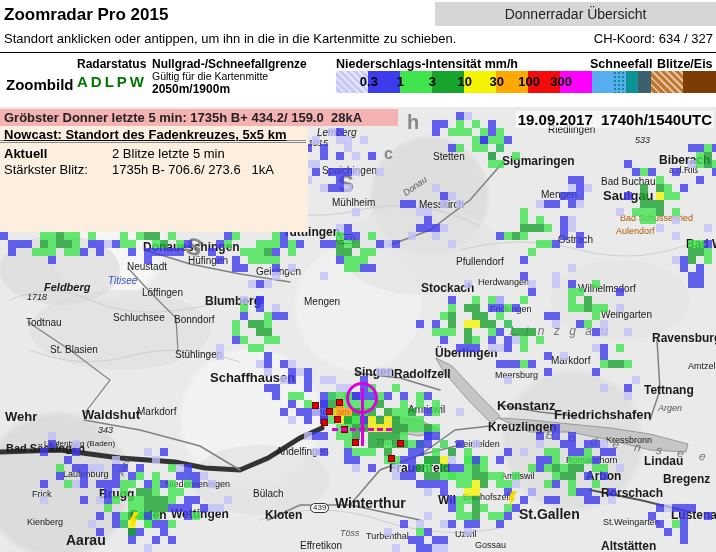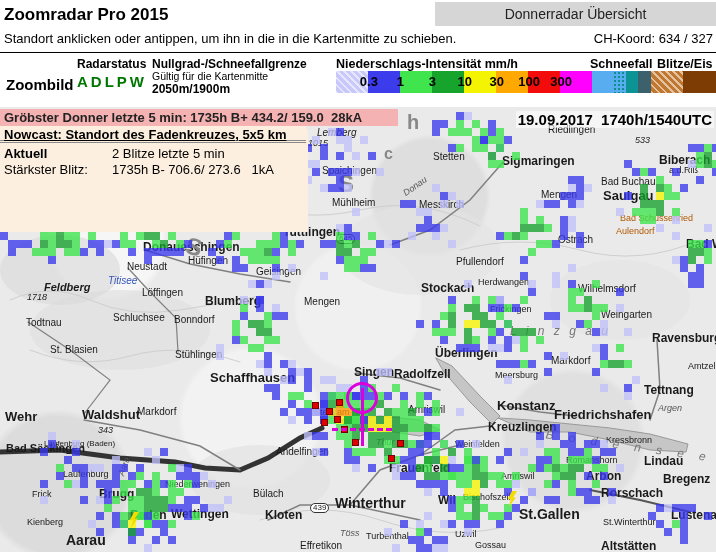--- a/index.html
+++ b/index.html
@@ -211,21 +211,21 @@
       <div class="mlabel" style="left: 488px; top: 314px; font-size: 12px; font-weight: bold;">Kreuzlingen</div>
       <div class="mlabel" style="left: 554px; top: 301px; font-size: 13px; font-weight: bold;">Friedrichshafen</div>
       <div class="mlabel" style="left: 606px; top: 329px; font-size: 9px;">Kressbronn</div>
       <div class="mlabel" style="left: 566px; top: 349px; font-size: 9px;">Romanshorn</div>
       <div class="mlabel" style="left: 644px; top: 348px; font-size: 12px; font-weight: bold;">Lindau</div>
       <div class="mlabel" style="left: 586px; top: 363px; font-size: 12px; font-weight: bold;">Arbon</div>
       <div class="mlabel" style="left: 663px; top: 366px; font-size: 12px; font-weight: bold;">Bregenz</div>
       <div class="mlabel" style="left: 601px; top: 380px; font-size: 12px; font-weight: bold;">Rorschach</div>
       <div class="mlabel" style="left: 501px; top: 365px; font-size: 9px;">Amriswil</div>
       <div class="mlabel" style="left: 671px; top: 402px; font-size: 12px; font-weight: bold;">Lustenau</div>
-      <div class="mlabel" style="left: 603px; top: 411px; font-size: 9px;">St.Winterthur</div>
+      <div class="mlabel" style="left: 603px; top: 411px; font-size: 9px;">St.Weingarten</div>
       <div class="mlabel" style="left: 601px; top: 433px; font-size: 12px; font-weight: bold;">Altstätten</div>
       <div class="mlabel" style="left: 519px; top: 400px; font-size: 14px; font-weight: bold;">St.Gallen</div>
       <div class="mlabel" style="left: 475px; top: 434px; font-size: 9px;">Gossau</div>
       <div class="mlabel" style="left: 455px; top: 423px; font-size: 9px;">Uzwil</div>
       <div class="mlabel" style="left: 463px; top: 386px; font-size: 9px;">Bischofszell</div>
       <div class="mlabel" style="left: 438px; top: 387px; font-size: 12px; font-weight: bold;">Wil</div>
       <div class="mlabel" style="left: 389px; top: 355px; font-size: 12px; font-weight: bold;">Frauenfeld</div>
       <div class="mlabel" style="left: 455px; top: 333px; font-size: 9px;">Weinfelden</div>
       <div class="mlabel" style="left: 276px; top: 340px;">Andelfingen</div>
       <div class="mlabel" style="left: 253px; top: 382px;">Bülach</div>

